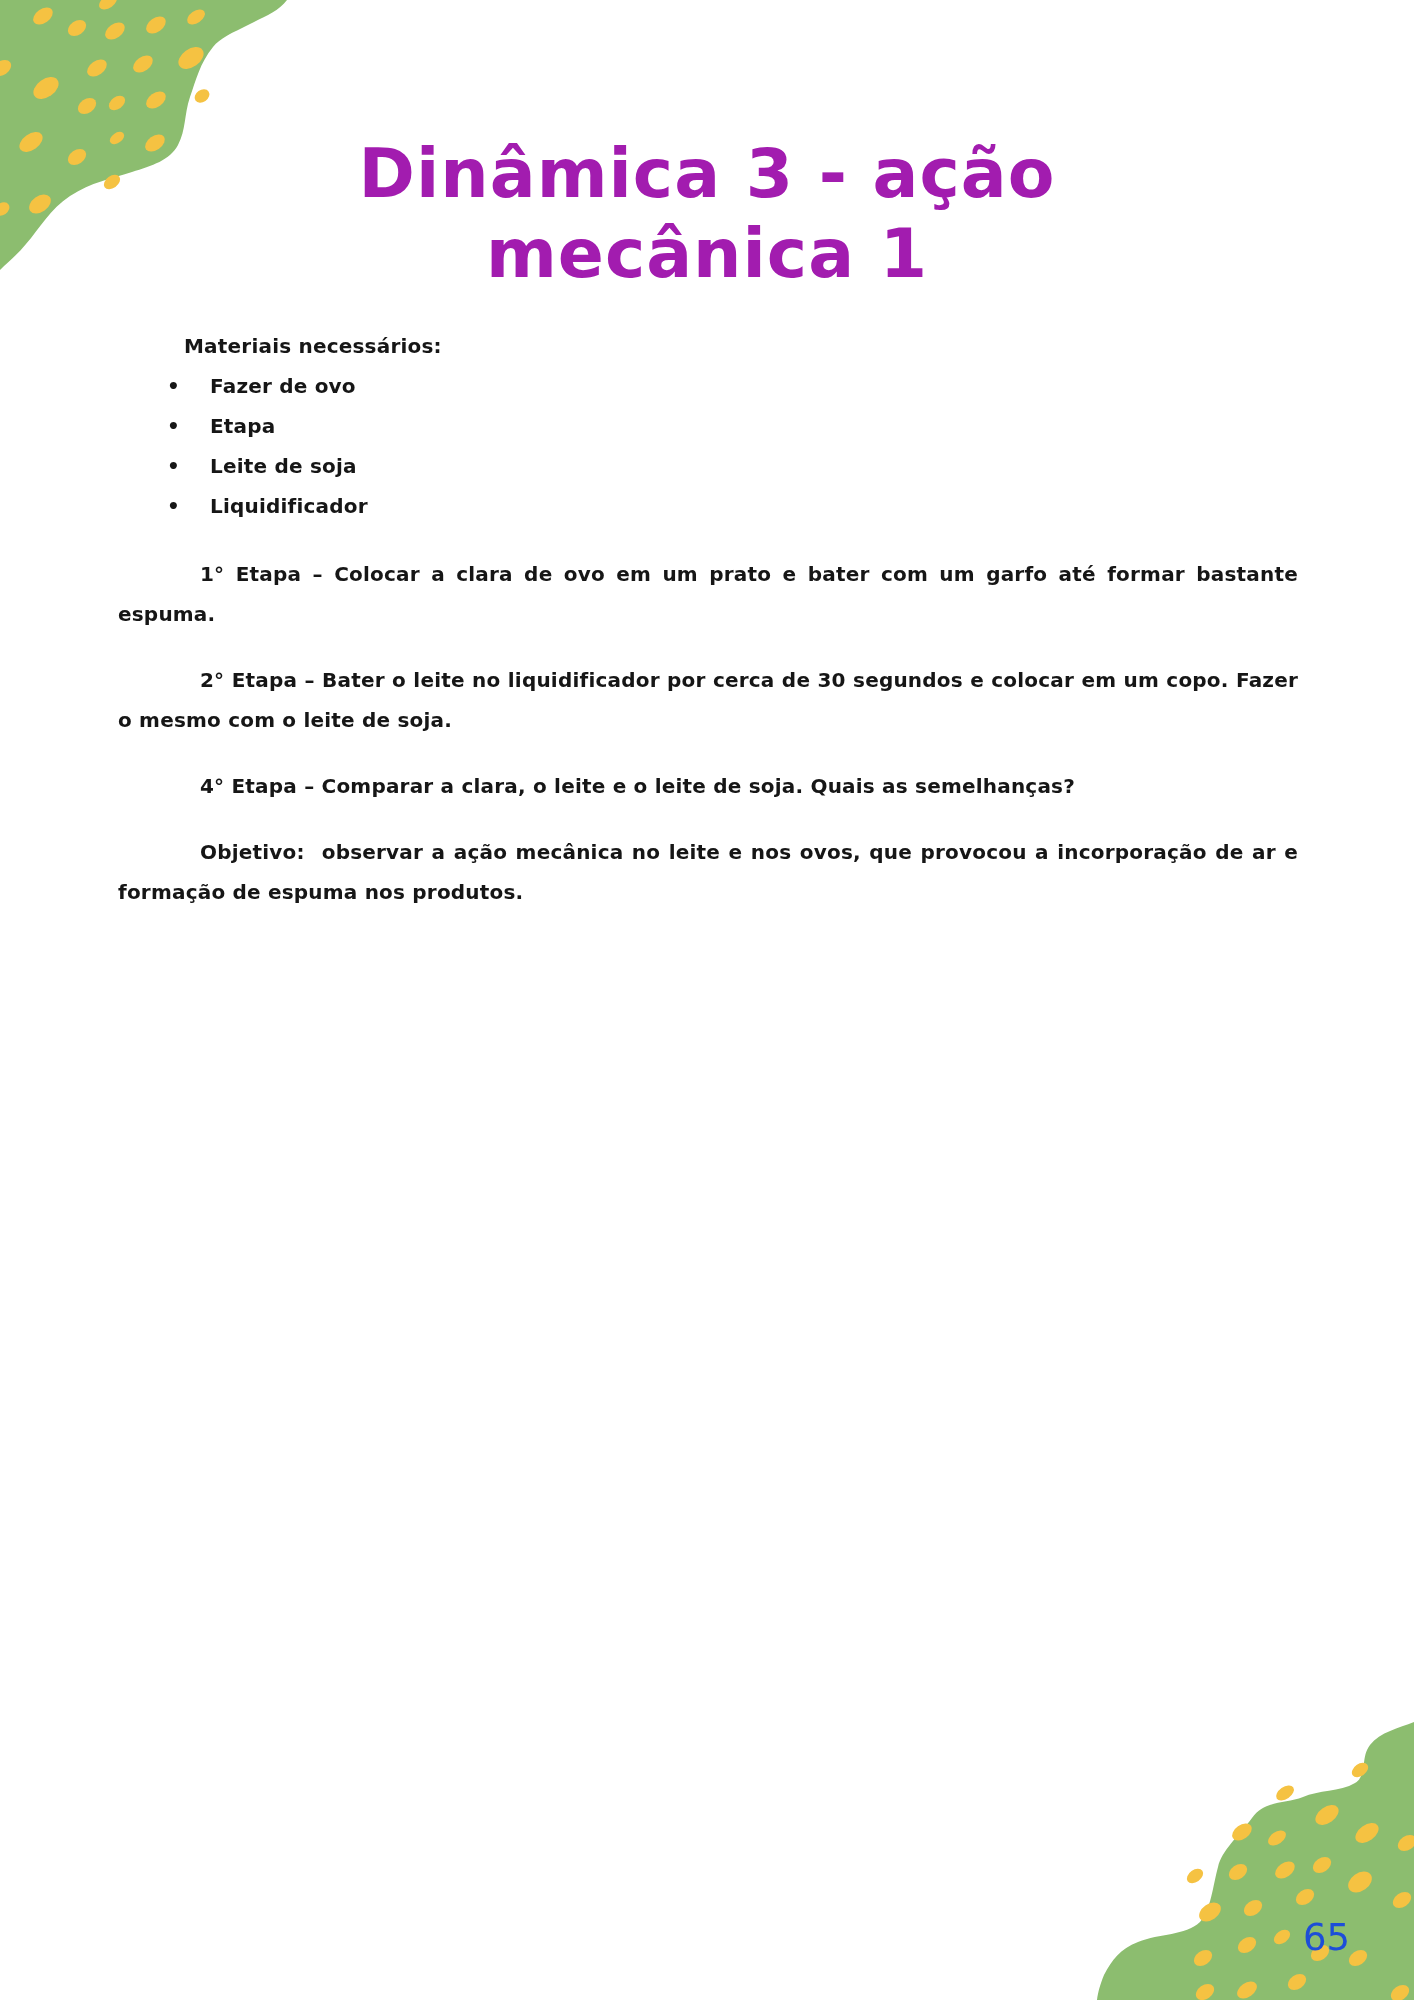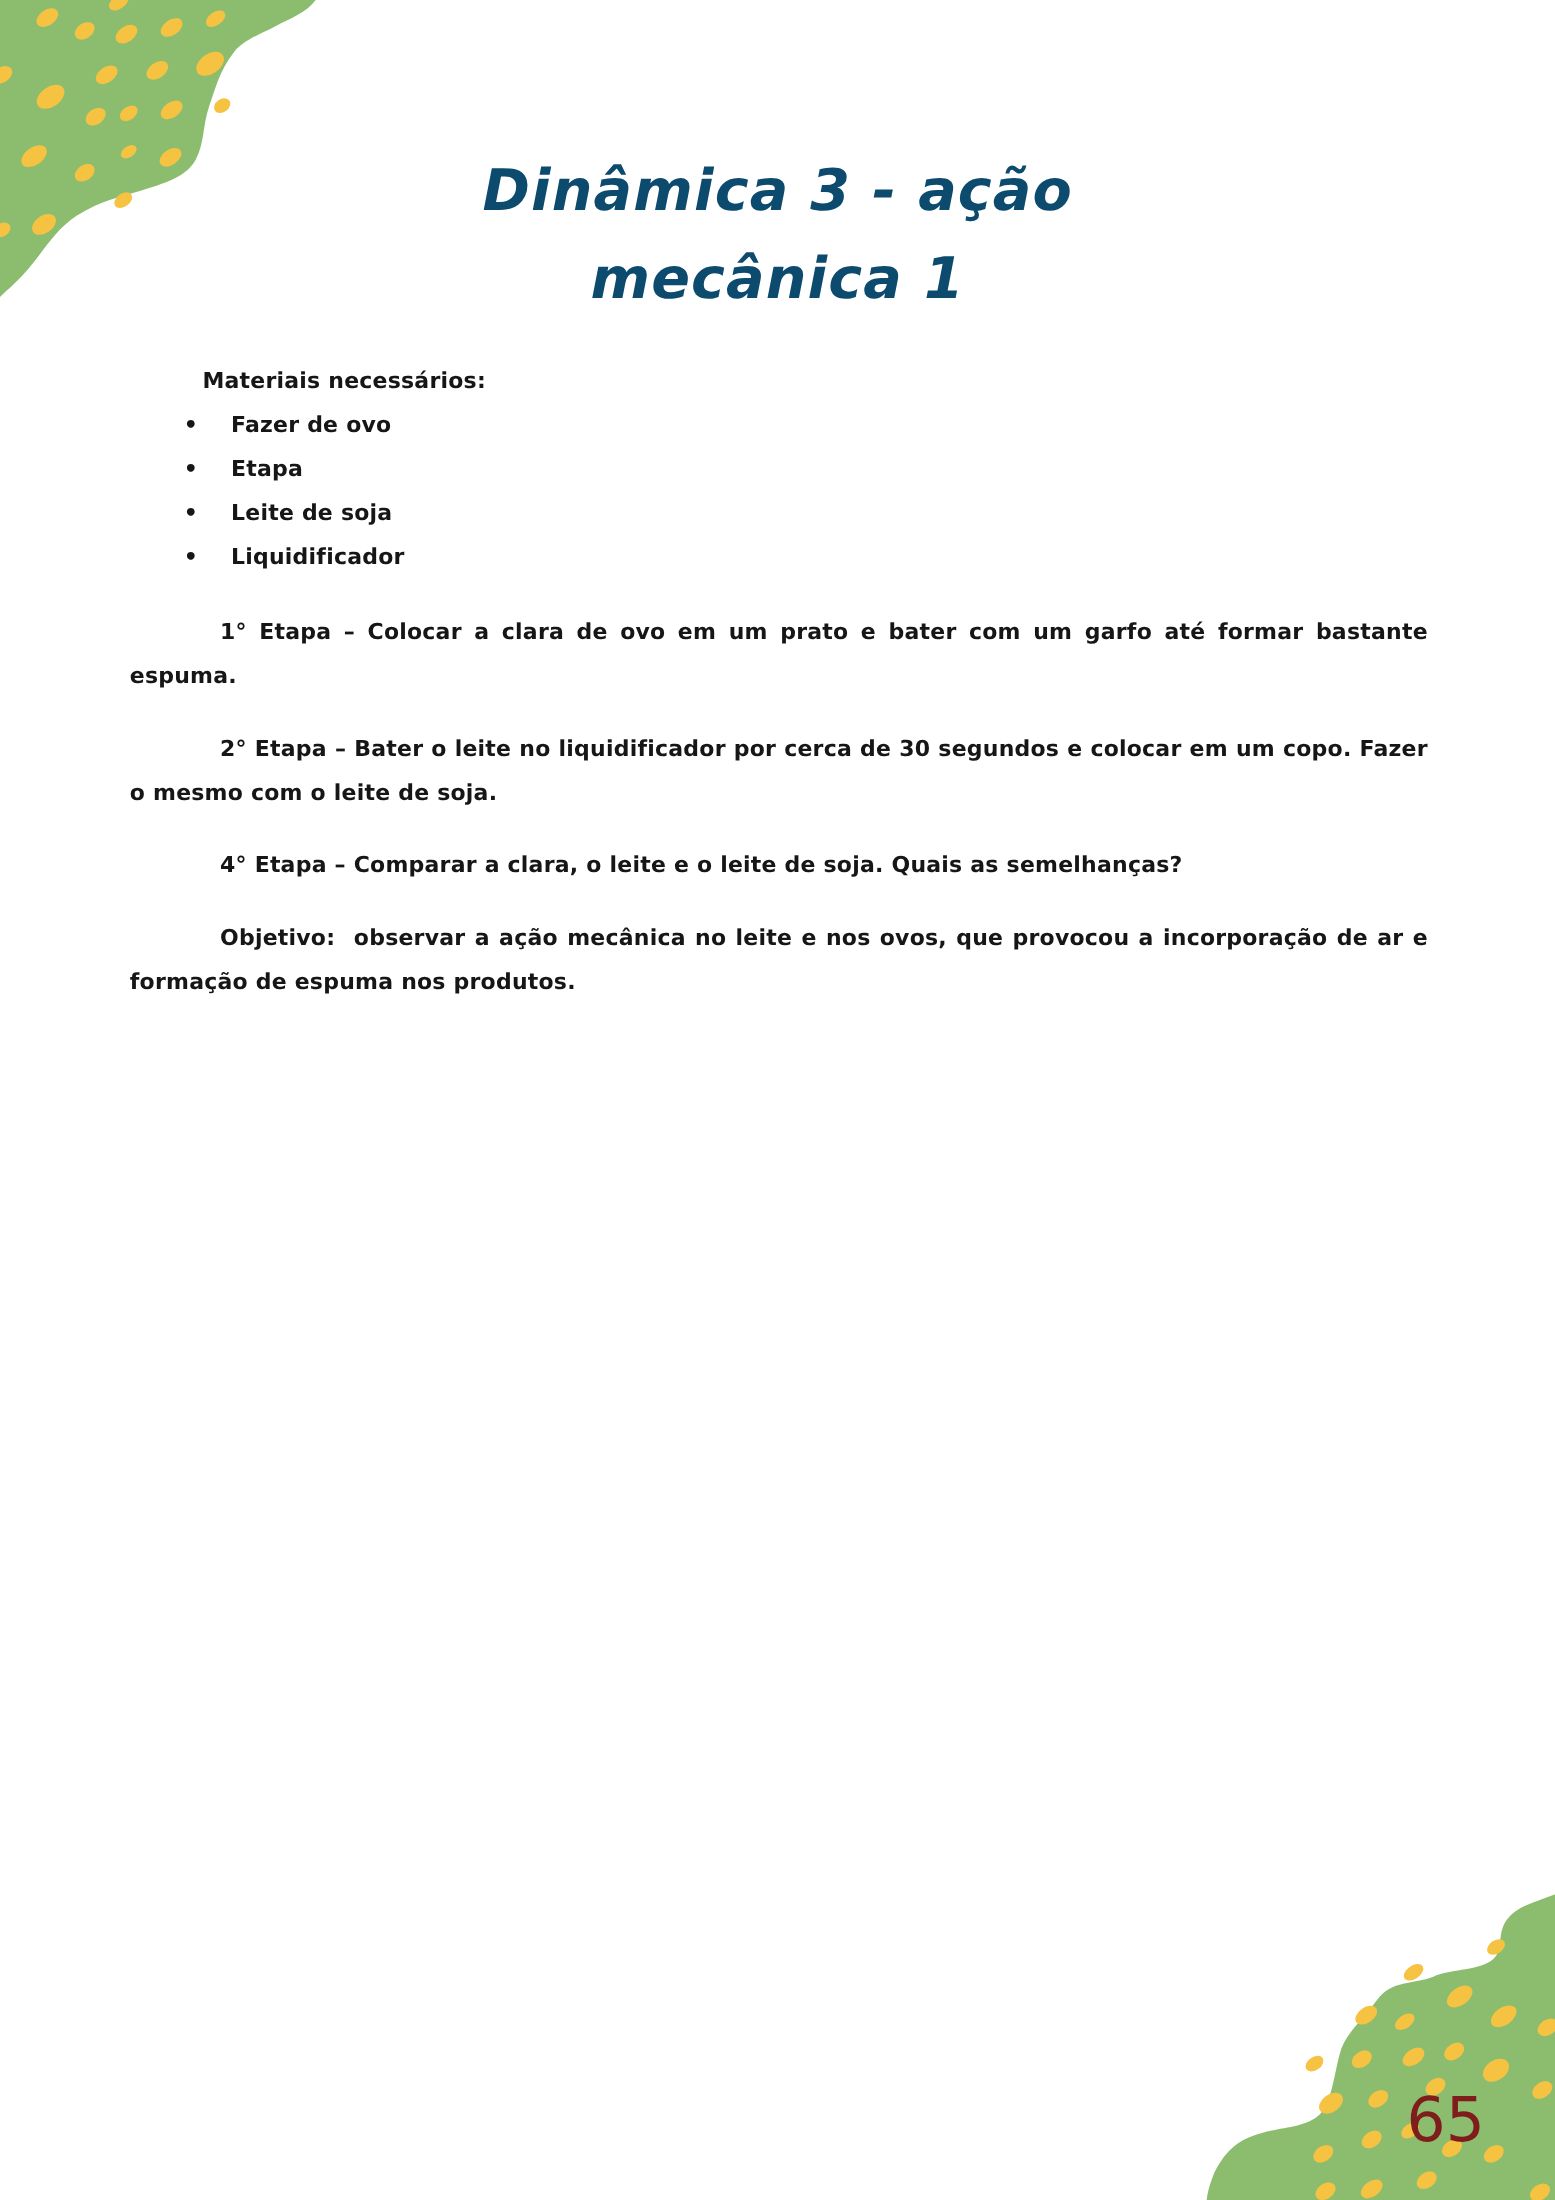--- a/index.html
+++ b/index.html
@@ -17,26 +17,25 @@
   .blob-tl { position: absolute; top: 0; left: 0; line-height: 0; }
   .blob-br { position: absolute; right: 0; bottom: 0; line-height: 0; }
 
   
   .title {
     position: absolute;
     top: 134px;
     left: 0;
     width: 100%;
     text-align: center;
-    color: #0c4a6e;
+    color: #a21caf;
     font-weight: 700;
-    font-size: 52px;
+    font-size: 68px;
     line-height: 80px;
     letter-spacing: 1px;
-    font-style: italic;
   }
 
   
   .content {
     position: absolute;
     left: 118px;
     top: 326px;
     width: 1180px;
     color: #161616;
     font-weight: 700;
@@ -54,24 +53,24 @@
     text-align: justify;
     text-indent: 82px;
   }
   p.para.first { margin-top: 28px; }
 
   
   .page-num {
     position: absolute;
     right: 64px;
     bottom: 44px;
-    font-size: 56px;
+    font-size: 37px;
     line-height: 1;
     font-weight: 400;
-    color: #7f1d1d;
+    color: #1d4ed8;
   }
 </style>
 </head>
 <body>
 
 <div class="page">
 
   <div class="blob-tl">
     <svg width="300" height="272" viewBox="0 0 300 272">
       <path d="M0,0 L287,0 C278,12 265,16 250,24 C232,33 220,38 213,47 C200,63 196,80 190,97

